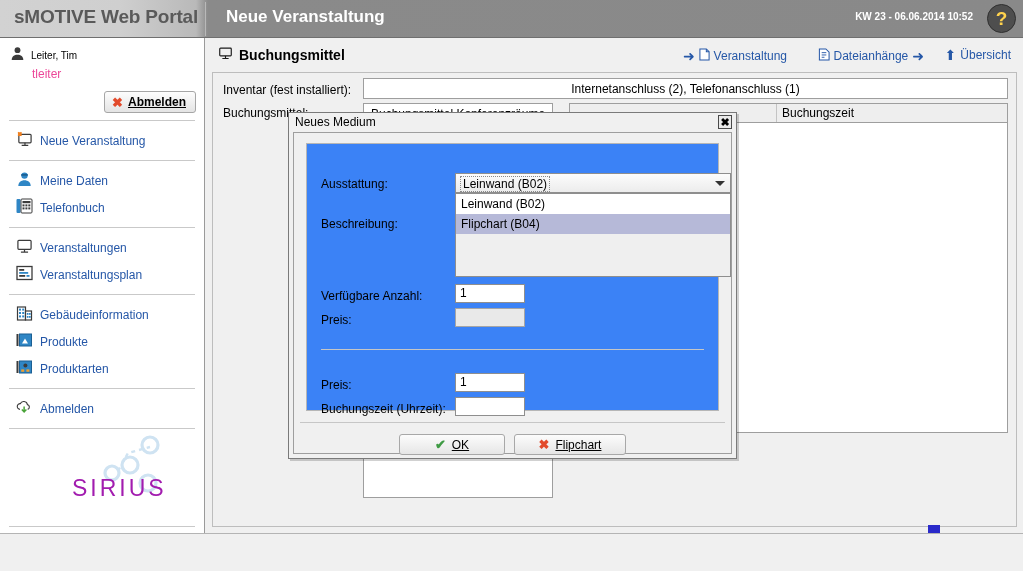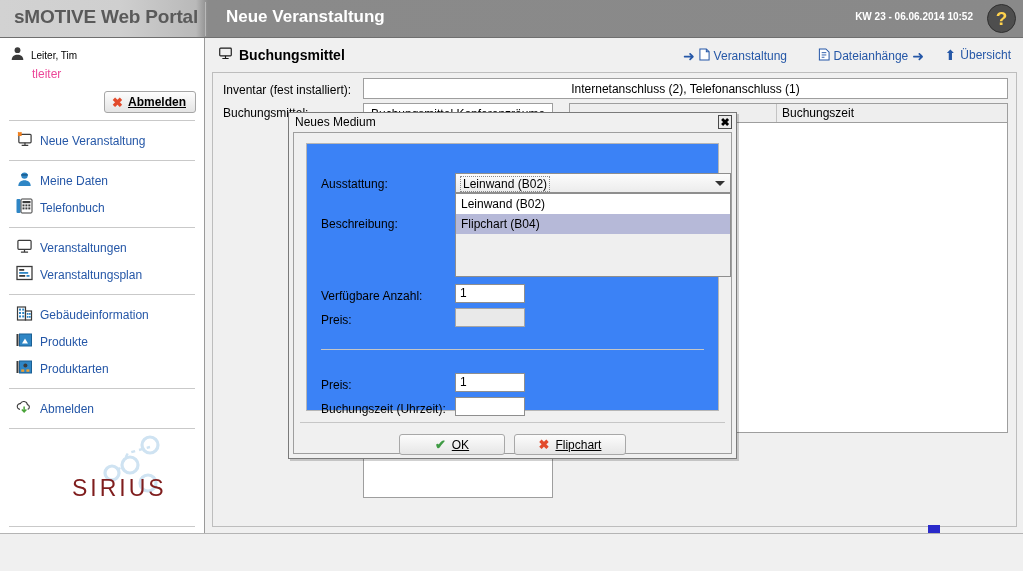--- a/index.html
+++ b/index.html
@@ -75,21 +75,21 @@
     padding: 4px 0 4px 16px; cursor: pointer;
   }
   .nav-item .lbl { color: #2557a7; font-size: 12px; }
 
   
   #sirius-logo {
     position: absolute; left: 0; top: 385px; width: 204px; height: 80px;
   }
   #sirius-word {
     position: absolute; left: 72px; top: 52px;
-    font-size: 23px; color: #7f1d1d; letter-spacing: 3px;
+    font-size: 23px; color: #a21caf; letter-spacing: 3px;
     font-family: "Liberation Sans", sans-serif;
   }
   #about-row {
     position: absolute; left: 14px; top: 498px;
     display: flex; align-items: center; gap: 8px; cursor: pointer;
   }
   #about-row .lbl { color: #e8911a; font-size: 12px; }
   #about-sep { position: absolute; left: 9px; top: 488px; width: 186px; height: 1px; background: #c9c9c9; }
 
   

